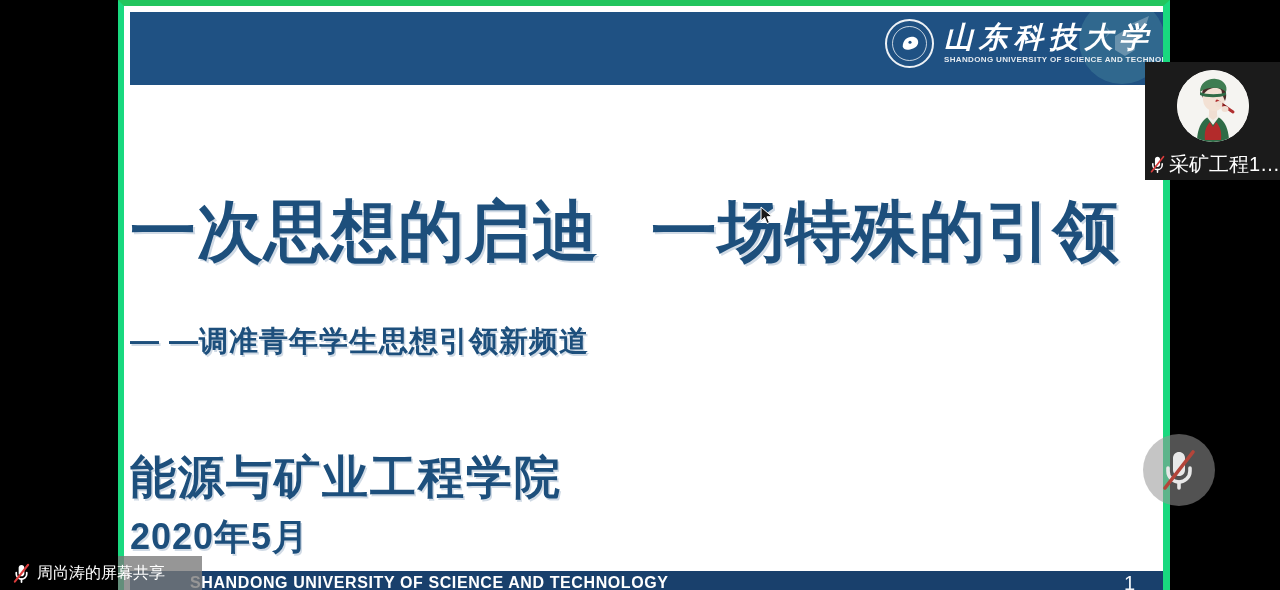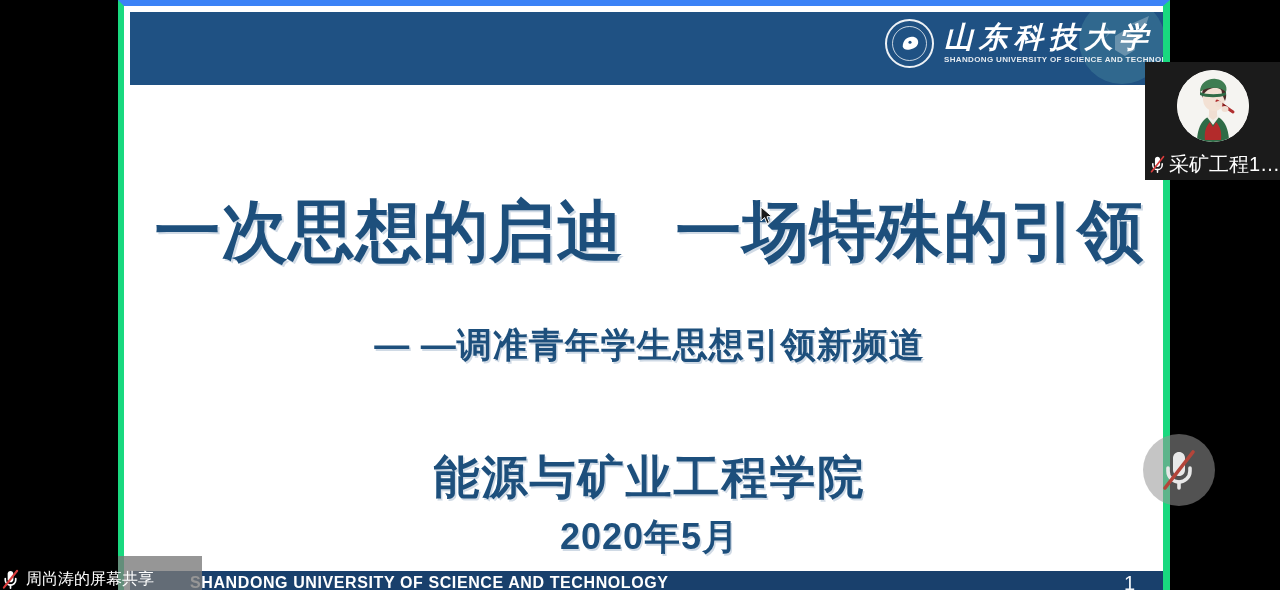--- a/index.html
+++ b/index.html
@@ -23,21 +23,21 @@
 
   
   .share-frame {
     position: absolute;
     left: 118px;
     top: 0px;
     width: 1052px;
     height: 590px;
     border-left: 6px solid #19d97f;
     border-right: 7px solid #19d97f;
-    border-top: 6px solid #3b82f6;
+    border-top: 6px solid #22c55e;
     box-sizing: border-box;
     background: #ffffff;
     overflow: hidden;
   }
 
   
   .slide {
     position: absolute;
     left: 6px;
     top: 6px;
@@ -128,21 +128,20 @@
   }
 
   
   .slide-body {
     position: absolute;
     left: 0;
     top: 73px;
     width: 1039px;
     height: 488px;
     color: #1b4a77;
-    text-align: center;
   }
 
   .title-line {
     position: absolute;
     left: 0;
     top: 102px;
     width: 1039px;
     font-size: 66px;
     font-weight: 700;
     letter-spacing: 1px;
@@ -150,21 +149,21 @@
     text-shadow: 2px 2px 0 rgba(120,150,180,0.35);
     white-space: nowrap;
   }
   .title-gap { display: inline-block; width: 52px; }
 
   .subtitle-line {
     position: absolute;
     left: 0;
     top: 237px;
     width: 1039px;
-    font-size: 35px;
+    font-size: 29px;
     font-weight: 700;
     color: #1d4f7c;
     letter-spacing: 1px;
     text-shadow: 1.5px 1.5px 0 rgba(120,150,180,0.35);
     white-space: nowrap;
   }
 
   .org-line {
     position: absolute;
     left: 0;
@@ -268,23 +267,23 @@
   }
 
   
   .share-status {
     position: absolute;
     left: 0;
     bottom: 0;
     width: 202px;
     height: 34px;
     display: flex;
-    align-items: flex-end;
+    align-items: center;
     gap: 6px;
-    padding-left: 1px;
+    padding-left: 12px;
     box-sizing: border-box;
     color: #ffffff;
     font-size: 16px;
     white-space: nowrap;
     z-index: 6;
   }
   .share-status-bg {
     position: absolute;
     left: 118px;
     bottom: 0;

